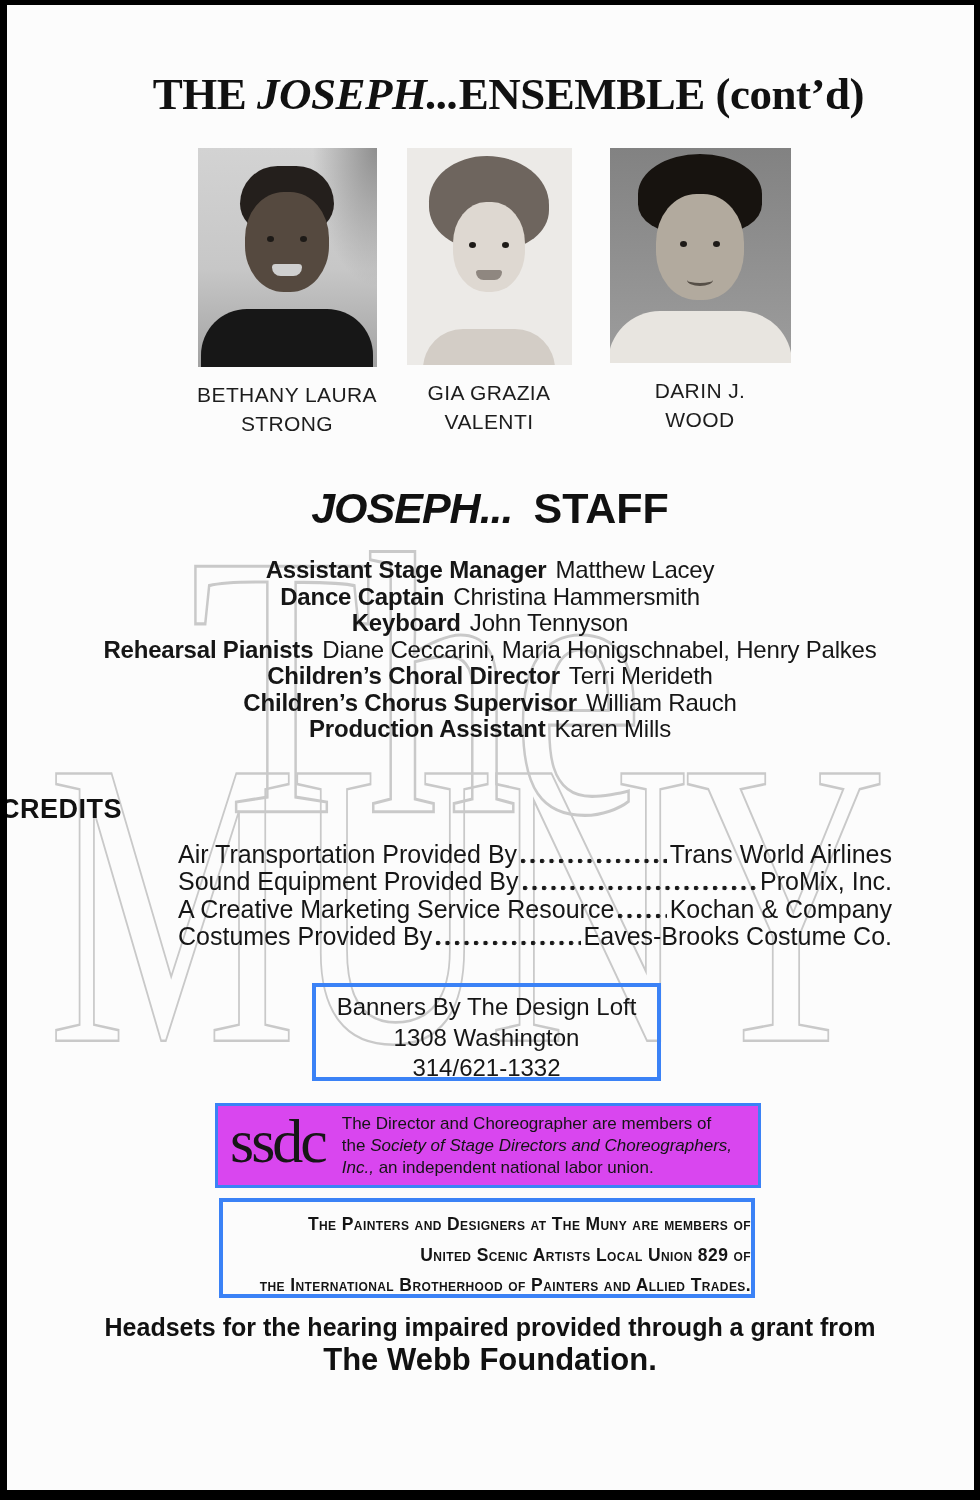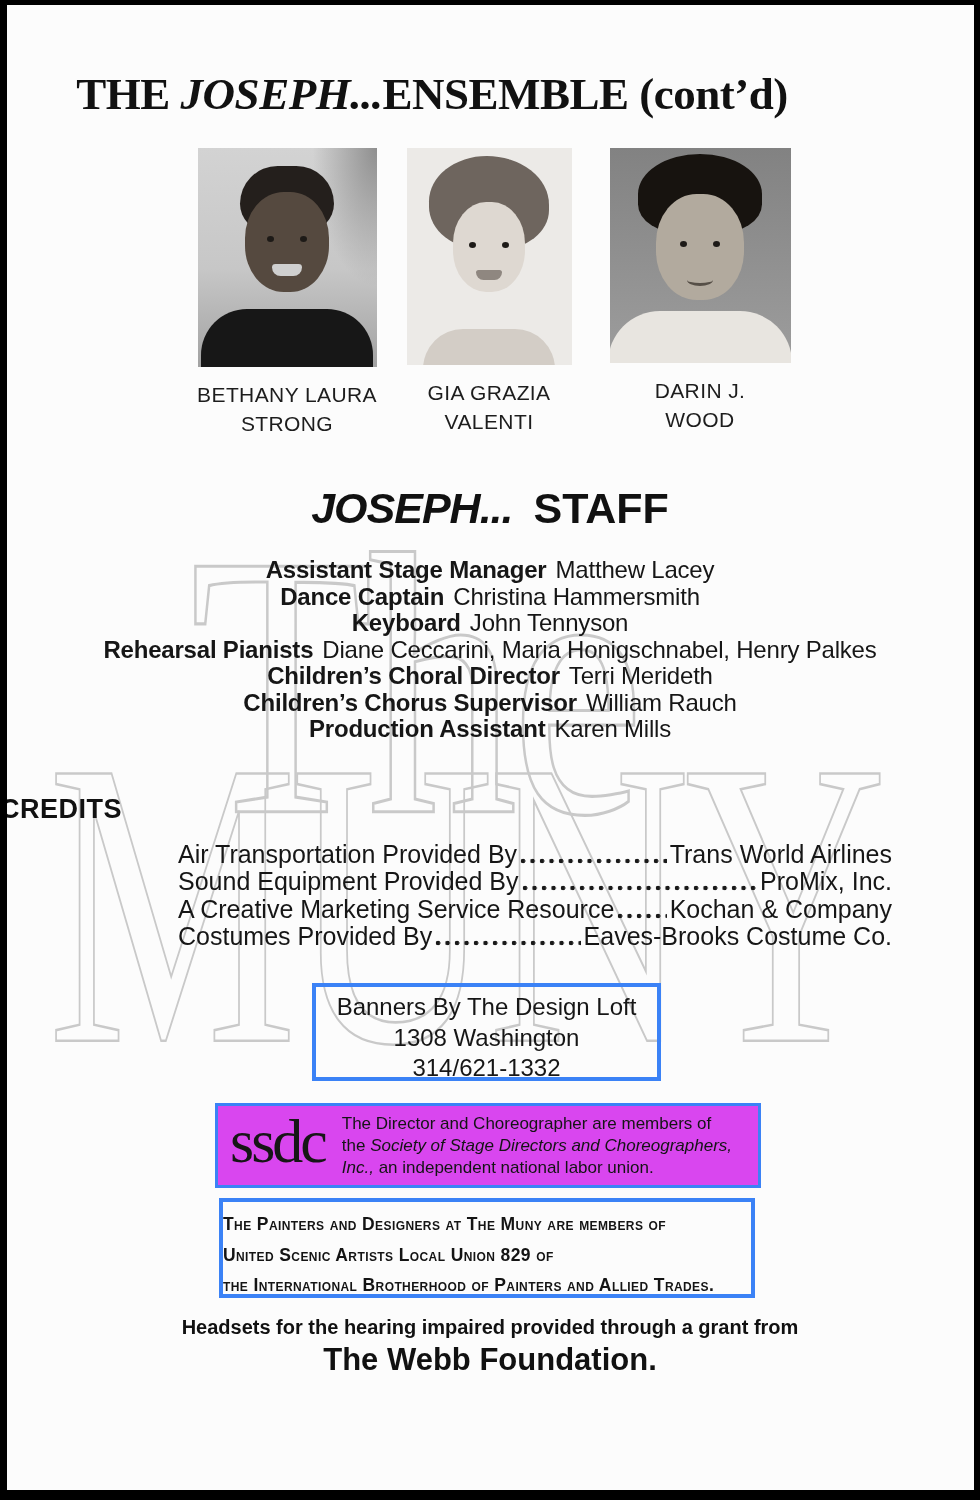--- a/index.html
+++ b/index.html
@@ -51,21 +51,21 @@
     border-top:2px solid #1c1c1c;border-bottom:2px solid #1c1c1c;
     display:flex;justify-content:space-between;align-items:center;
     font-family:"Liberation Serif",serif;font-size:16px;
   }
   .folio{letter-spacing:1.5px;padding-left:1px;}
   .issue{letter-spacing:1.8px;padding-right:28px;}
 
   
   .title{
     left:0;top:68px;width:864px;margin:0;
-    text-align:center;
+    text-align:right;
     font-family:"Liberation Serif",serif;
     font-size:45px;font-weight:bold;letter-spacing:-0.5px;
     color:#111;
   }
   .title em{font-style:italic;}
 
   
   .figure{margin:0;text-align:center;}
   .f1{left:180px;top:148px;width:214px;}
   .f2{left:385px;top:148px;width:208px;}
@@ -134,28 +134,28 @@
   }
   .ssdc-logo{
     font-family:"Liberation Serif",serif;
     font-size:62px;line-height:1;letter-spacing:-3px;
     margin:0 0 10px 12px;
   }
   .ssdc-text{font-size:17px;line-height:22px;margin-left:17px;margin-right:6px;color:#141414;}
   .ssdc-text em{font-style:italic;}
   .painters{
     left:219px;top:1198px;width:536px;height:100px;
-    text-align:left;padding-top:7px;background:#fcfcfc;
+    text-align:right;padding-top:7px;background:#fcfcfc;
     font-size:17.5px;line-height:30.5px;font-weight:bold;
     font-variant:small-caps;letter-spacing:0.4px;color:#141414;
   }
 
   
   .footer-note{left:0;top:1312px;width:980px;text-align:center;font-weight:bold;color:#111;}
-  .fn1{font-size:20px;line-height:30px;}
+  .fn1{font-size:25px;line-height:30px;}
   .fn2{font-size:31px;line-height:36px;}
 </style>
 </head>
 <body>
 
 <div class="page">
 
   <div class="watermark">
     <span class="wm wm-the">The</span>
     <span class="wm wm-muny">MUNY</span>

